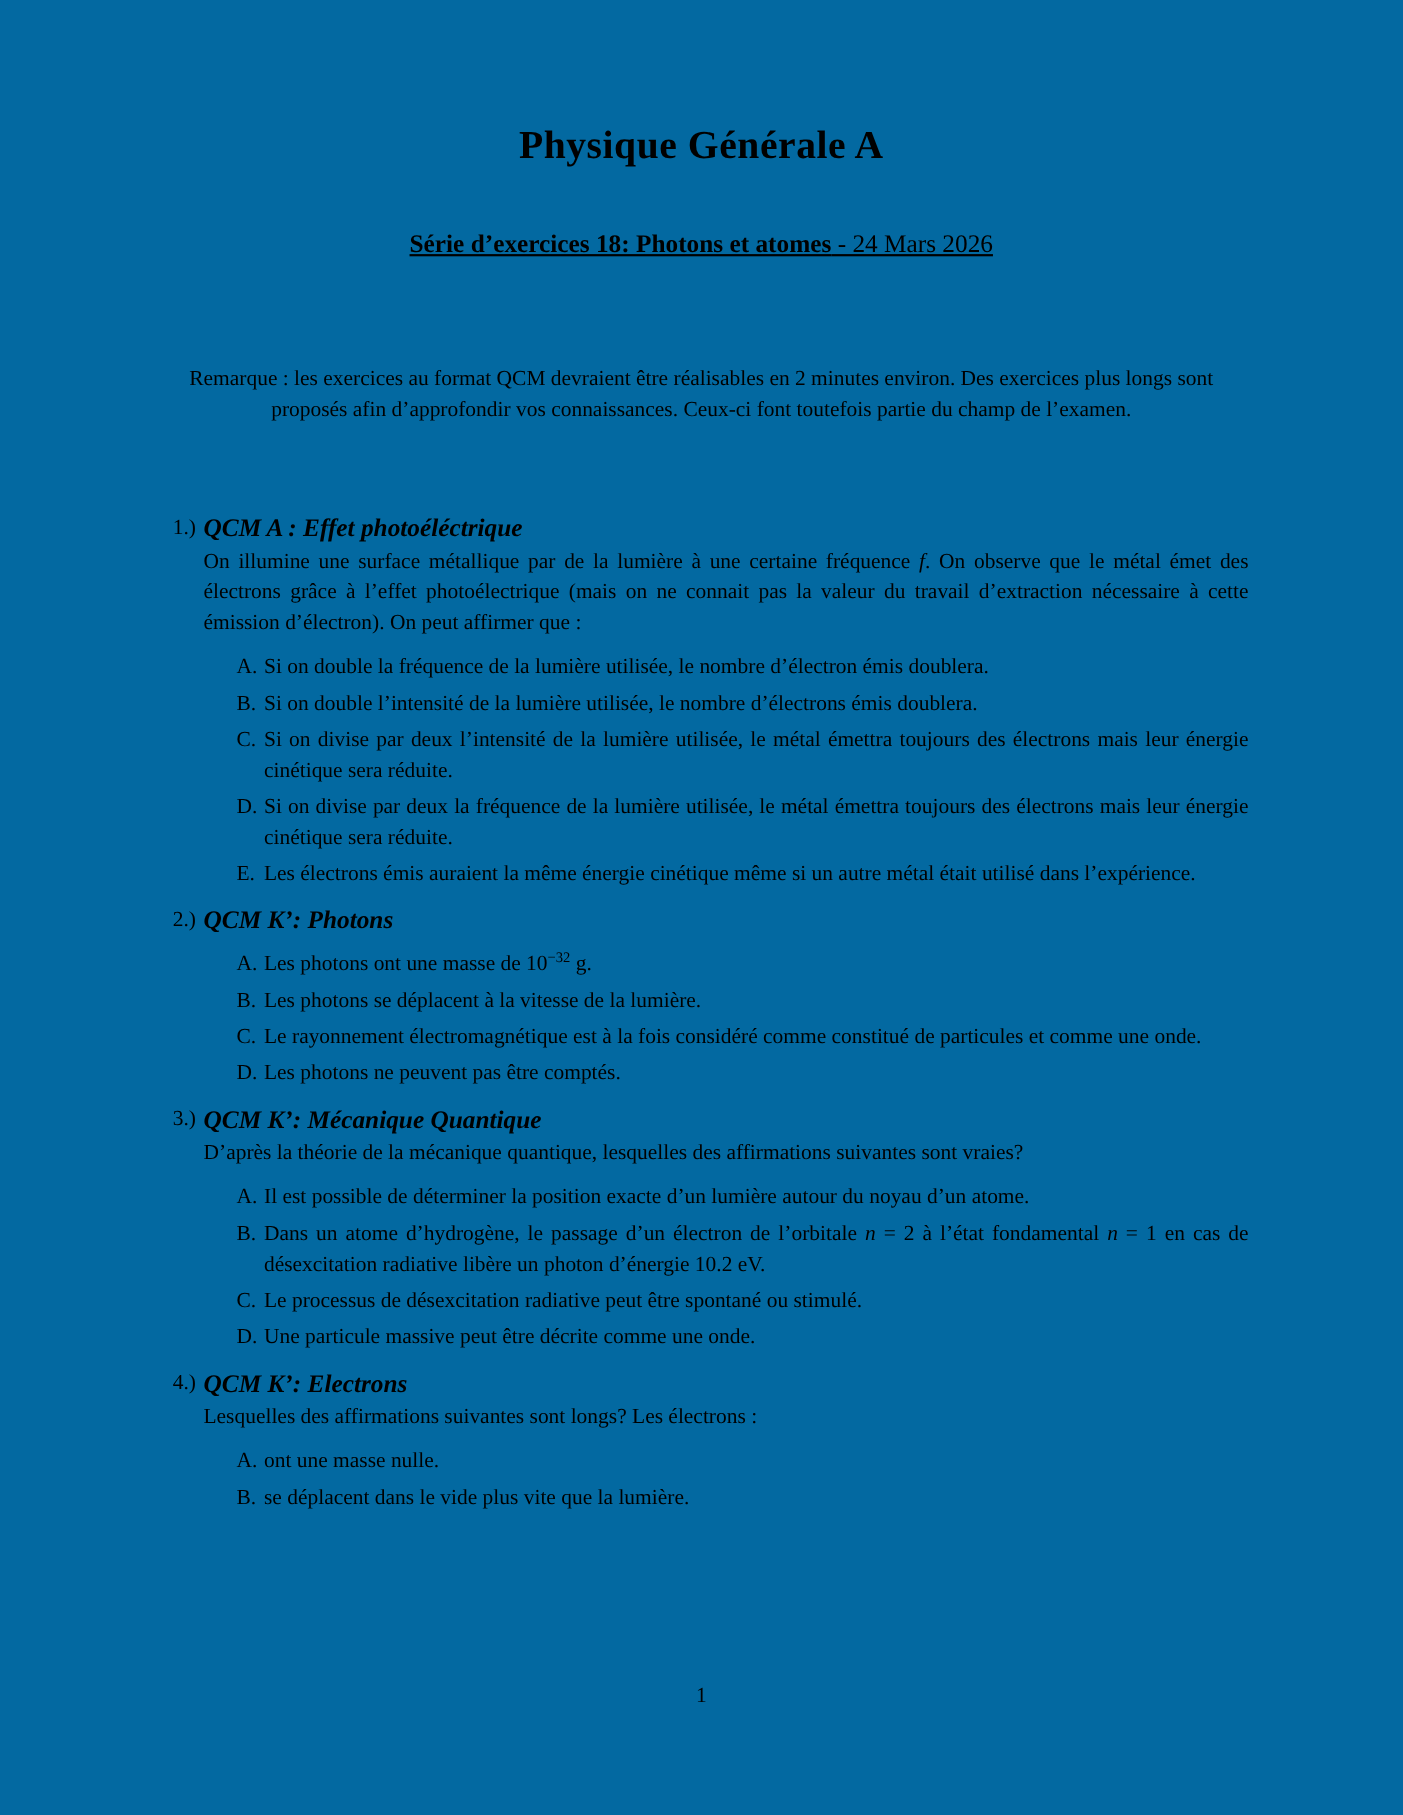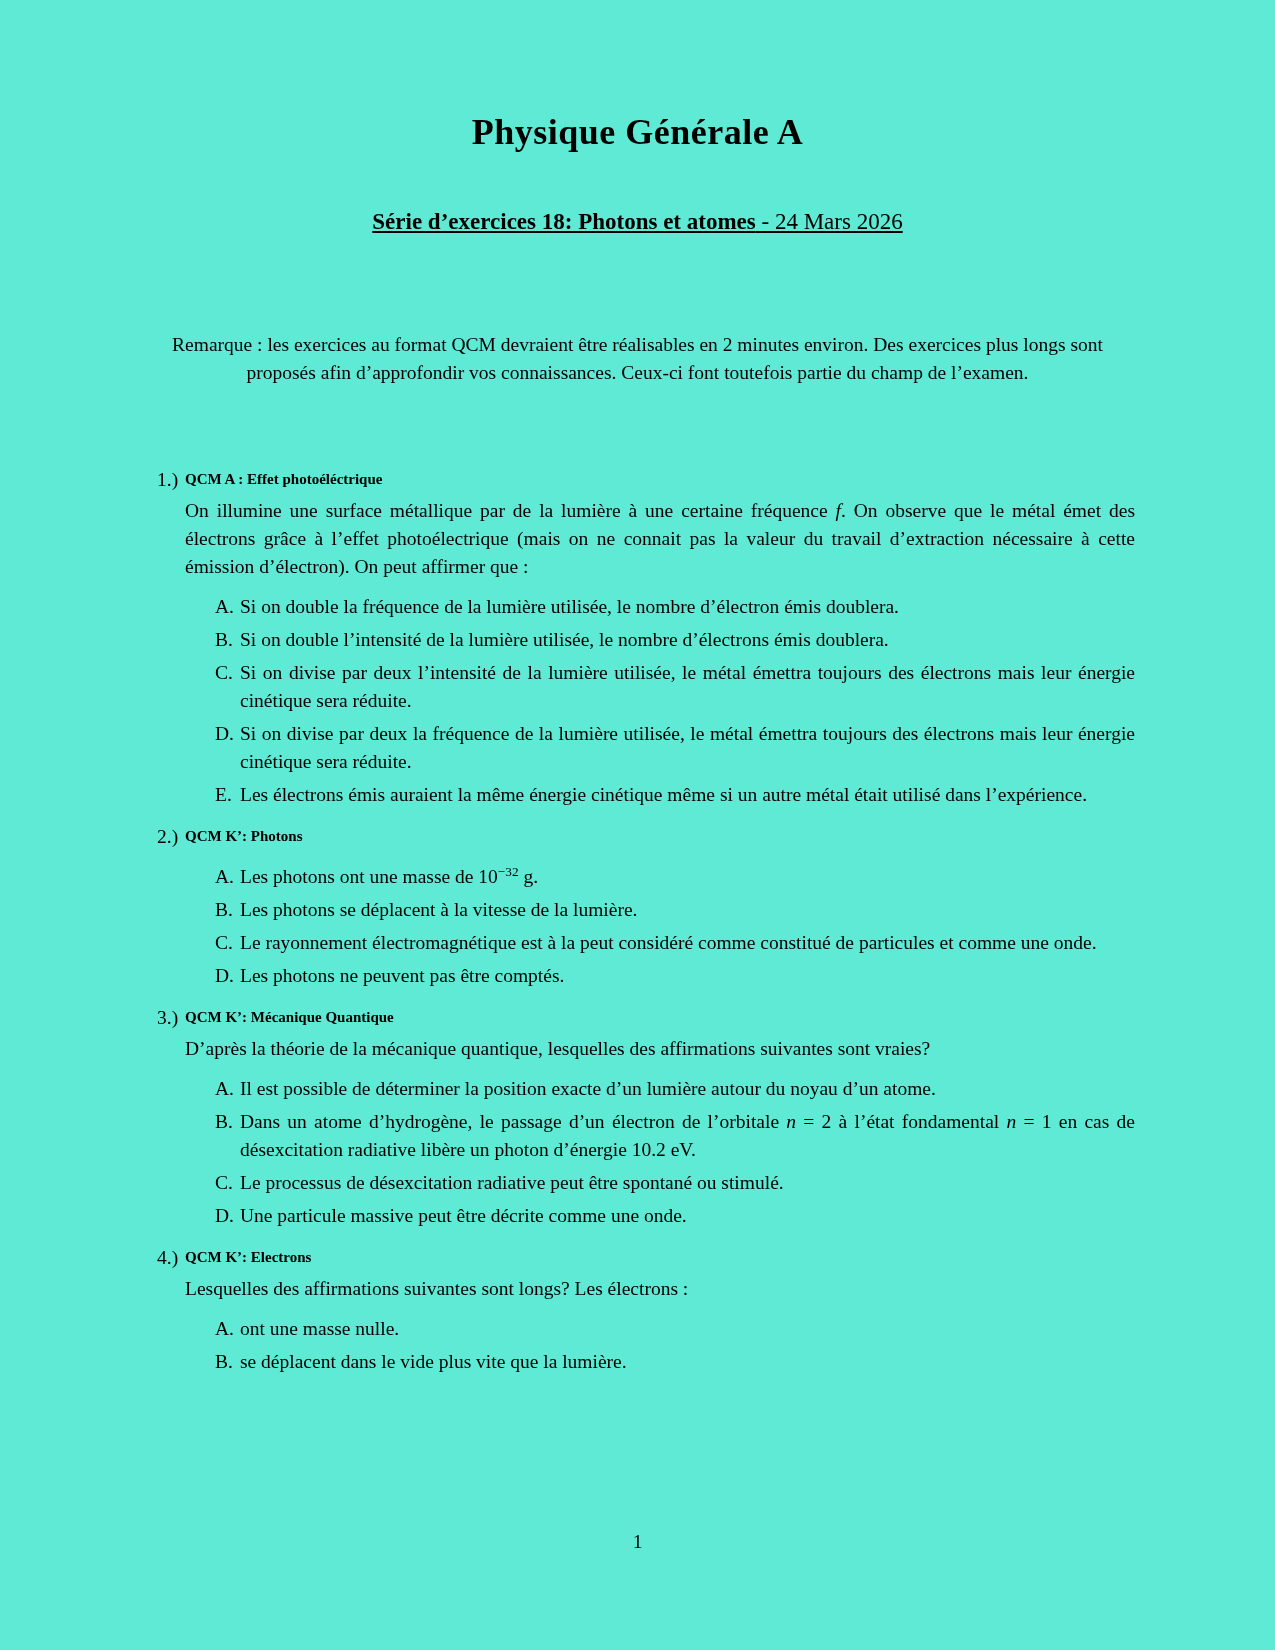--- a/index.html
+++ b/index.html
@@ -4,21 +4,21 @@
 <style>
   html, body {
     margin: 0;
     padding: 0;
     background: #ffffff;
   }
   .page {
     width: 1275px;
     height: 1650px;
     position: relative;
-    background: #5eead4;
+    background: #0369a1;
     color: #000000;
     font-family: "Liberation Serif", "DejaVu Serif", serif;
     font-size: 19.5px;
     overflow: hidden;
   }
   .content {
     padding: 113px 140px 0 140px;
   }
   .doc-title {
     margin: 0;
@@ -48,23 +48,24 @@
     grid-template-columns: 45px 1fr;
   }
   .question + .question { margin-top: 13px; }
   .q-label {
     padding-left: 17px;
     line-height: 29px;
     white-space: nowrap;
   }
   .q-title {
     margin: 0;
-    font-size: 15px;
+    font-size: 23px;
     font-weight: 700;
     line-height: 29px;
+    font-style: italic;
   }
   .q-intro {
     margin: 3px 0 0 0;
     line-height: 28px;
     text-align: justify;
   }
   .q-options { margin-top: 12px; }
   .option {
     display: grid;
     grid-template-columns: 55px 1fr;
@@ -139,21 +140,21 @@
               <div class="option">
                 <span class="opt-label">A.</span>
                 <div class="opt-text"><span class="seg">Les photons ont une masse de 10</span><sup class="sup">−32</sup><span class="seg"> g.</span></div>
               </div>
               <div class="option">
                 <span class="opt-label">B.</span>
                 <div class="opt-text"><span class="seg">Les photons se déplacent à la vitesse de la lumière.</span></div>
               </div>
               <div class="option">
                 <span class="opt-label">C.</span>
-                <div class="opt-text"><span class="seg">Le rayonnement électromagnétique est à la peut considéré comme constitué de particules et comme une onde.</span></div>
+                <div class="opt-text"><span class="seg">Le rayonnement électromagnétique est à la fois considéré comme constitué de particules et comme une onde.</span></div>
               </div>
               <div class="option">
                 <span class="opt-label">D.</span>
                 <div class="opt-text"><span class="seg">Les photons ne peuvent pas être comptés.</span></div>
               </div>
             </div>
     </div>
   </section>
 
   <section class="question">

